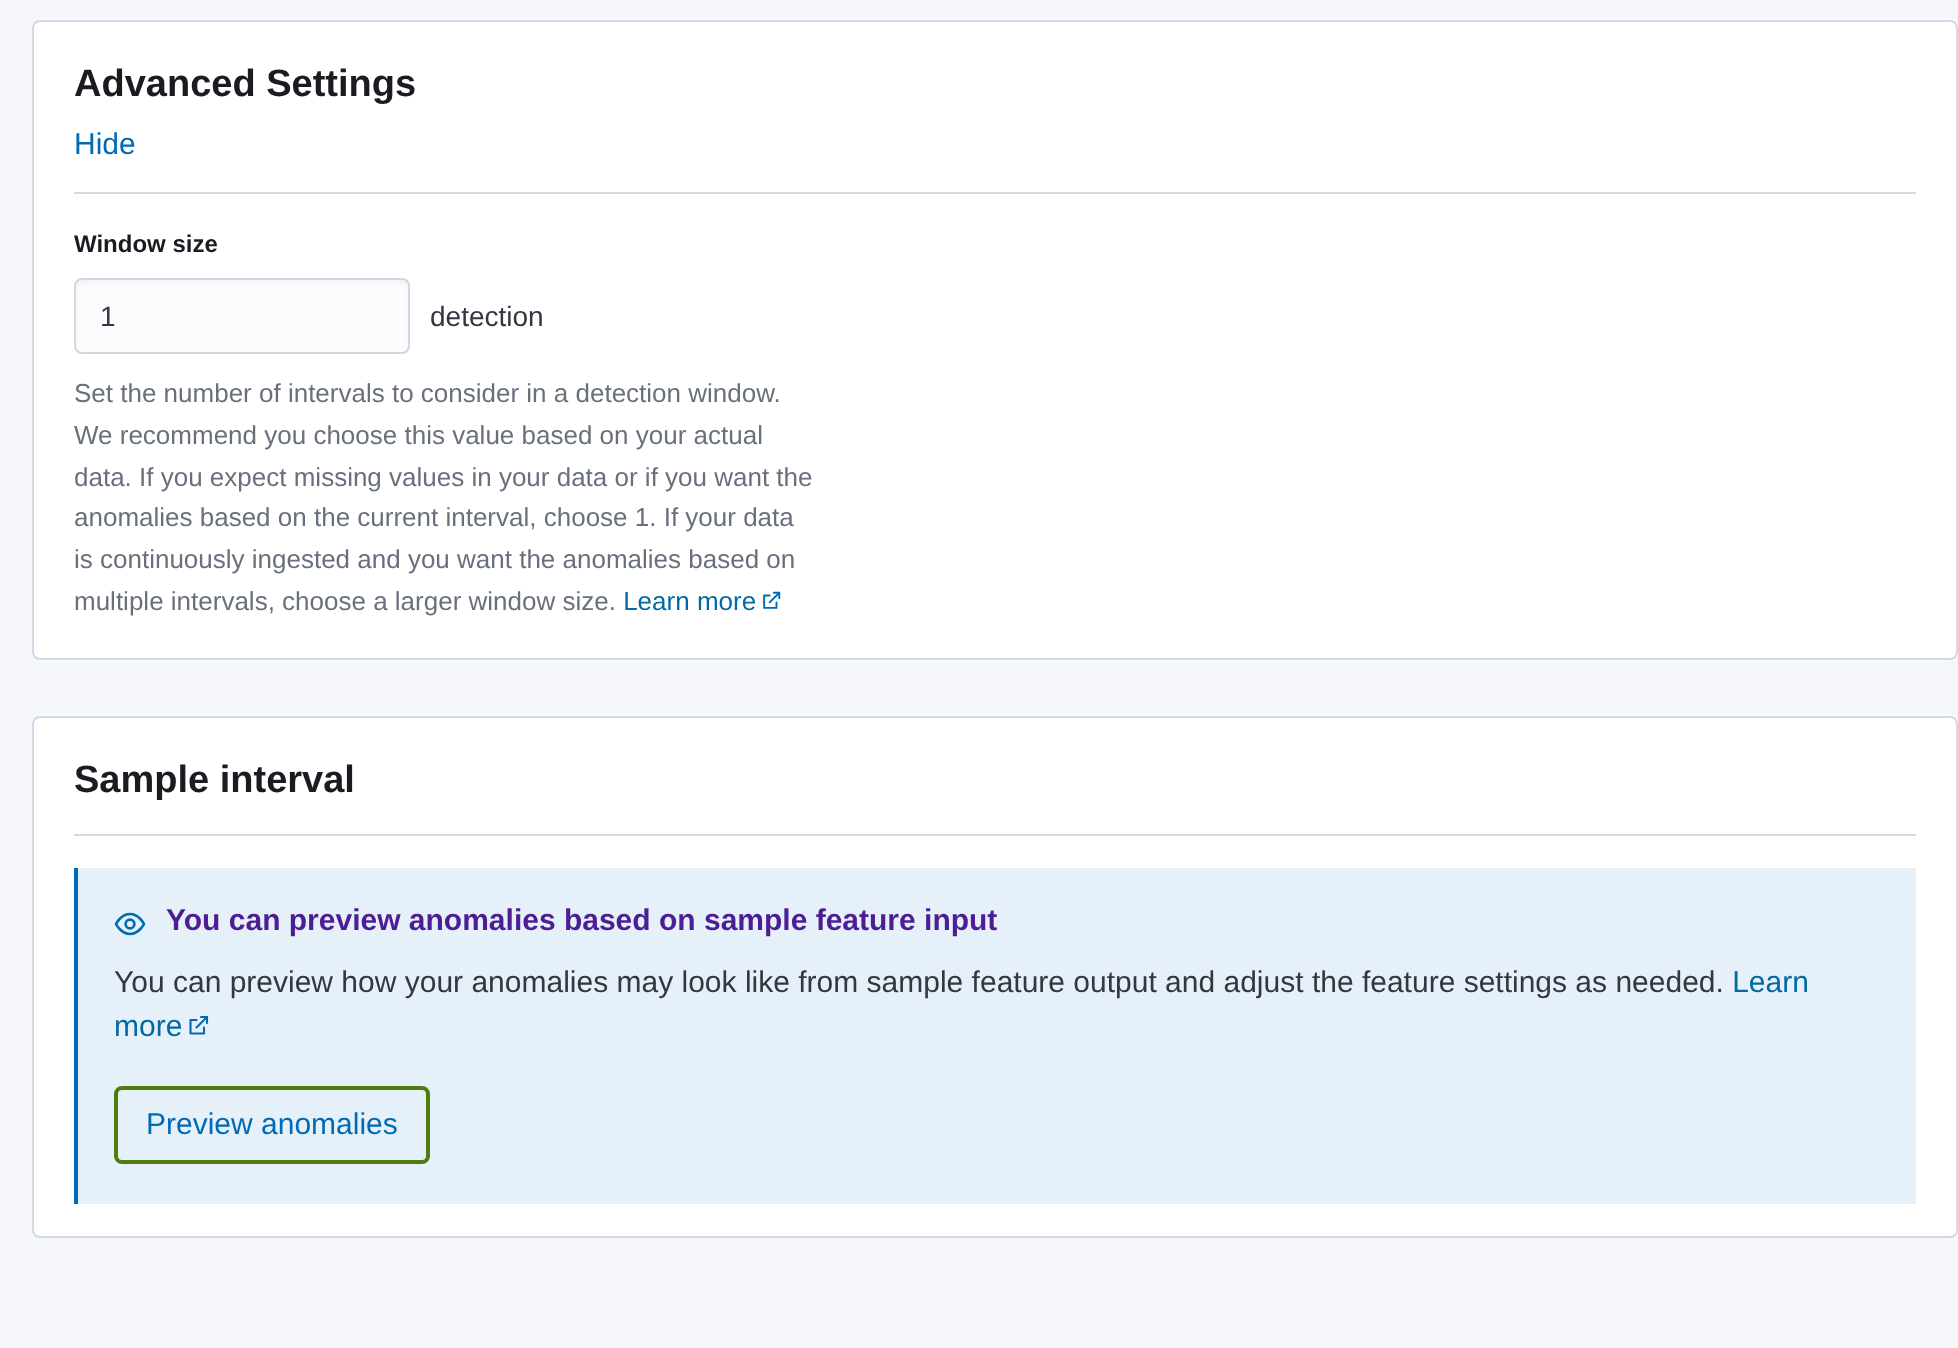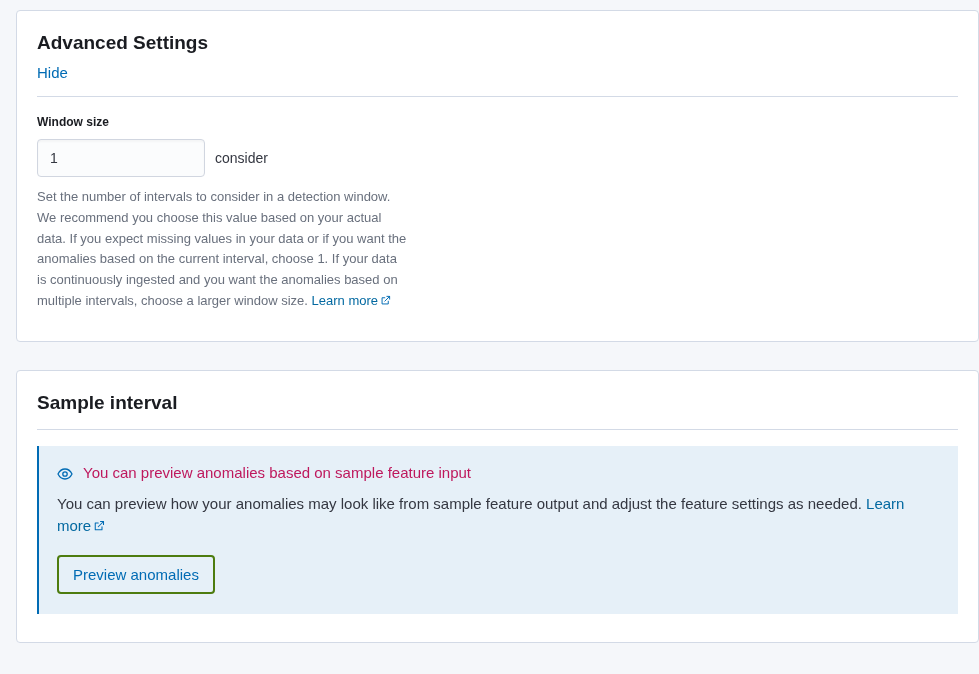--- a/index.html
+++ b/index.html
@@ -12,21 +12,21 @@
       background: #f5f7fa;
       color: #1a1c21;
       font-size: 14px;
       line-height: 1.5;
     }
     .panel {
       background: #fff;
       border: 1px solid #d3dae6;
       border-radius: 4px;
       margin: 10px 0 0 16px;
-      padding: 18px 20px 28px 20px;
+      padding: 18px 20px 16px 20px;
     }
     .panel-title {
       font-size: 19px;
       font-weight: 700;
       color: #1a1c21;
       margin-bottom: 4px;
     }
     .hide-link {
       color: #006bb4;
       font-size: 15px;
@@ -92,23 +92,23 @@
       padding: 16px 18px 20px 18px;
       margin-top: 4px;
     }
     .callout-header {
       display: flex;
       align-items: center;
       gap: 10px;
       margin-bottom: 8px;
     }
     .callout-title {
-      color: #be185d;
+      color: #4c1d95;
       font-size: 15px;
-      font-weight: 400;
+      font-weight: 700;
     }
     .callout-body {
       font-size: 15px;
       color: #343741;
       margin-bottom: 16px;
       line-height: 1.5;
     }
     .preview-btn {
       background: transparent;
       border: 2px solid #4d7c0f;
@@ -127,21 +127,21 @@
 <body>
 
 <div class="panel">
   <h2 class="panel-title">Advanced Settings</h2>
   <a class="hide-link">Hide</a>
   <hr class="divider">
   
   <label class="field-label">Window size</label>
   <div class="field-row">
     <input type="text" class="number-input" value="1" style="">
-    <span class="unit-text">consider</span>
+    <span class="unit-text">detection</span>
   </div>
   <p class="help-text">
     <span>Set the number of intervals to consider in a detection window. We recommend you choose this value based on your actual data. If you expect missing values in your data or if you want the anomalies based on the current interval, choose 1. If your data is continuously ingested and you want the anomalies based on multiple intervals, choose a larger window size. </span><a class="learn-more-link"><span>Learn more</span><span class="ext-icon"><svg width="11" height="11" viewBox="0 0 16 16" fill="none">
             <path d="M10 2H14V6" stroke="#006bb4" stroke-width="1.4" stroke-linecap="round" stroke-linejoin="round"></path>
             <path d="M14 2L7 9" stroke="#006bb4" stroke-width="1.4" stroke-linecap="round"></path>
             <path d="M12 9V13H3V4H7" stroke="#006bb4" stroke-width="1.4" stroke-linecap="round" stroke-linejoin="round"></path>
           </svg></span></a>
   </p>
 </div>
 

